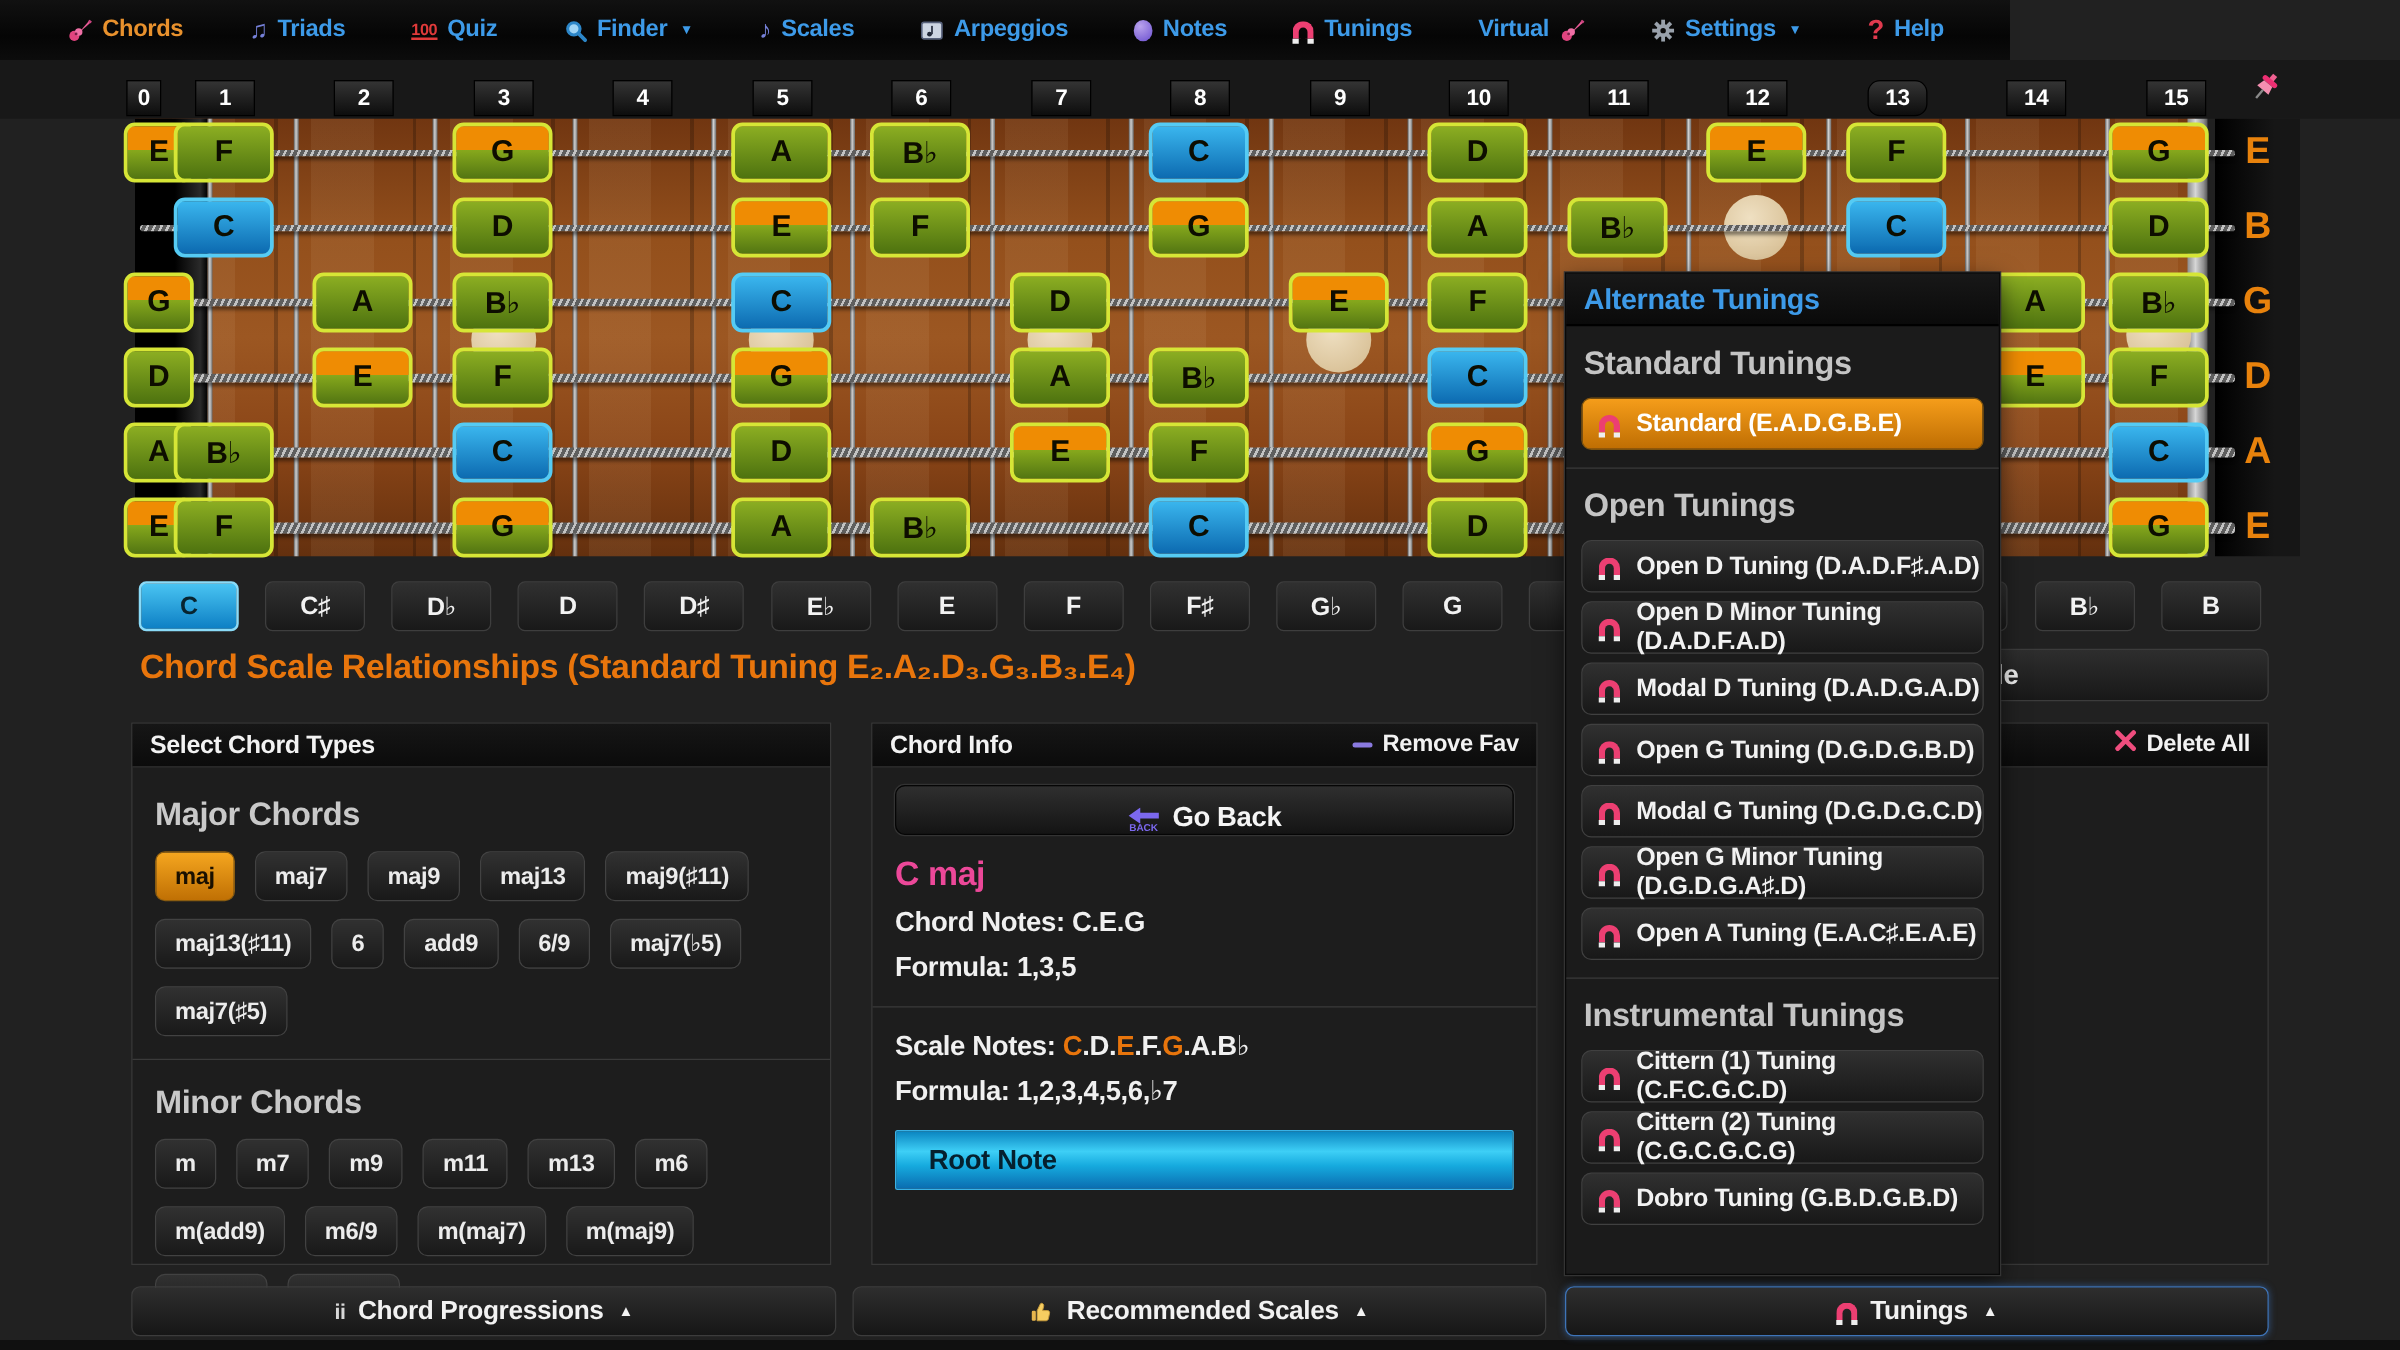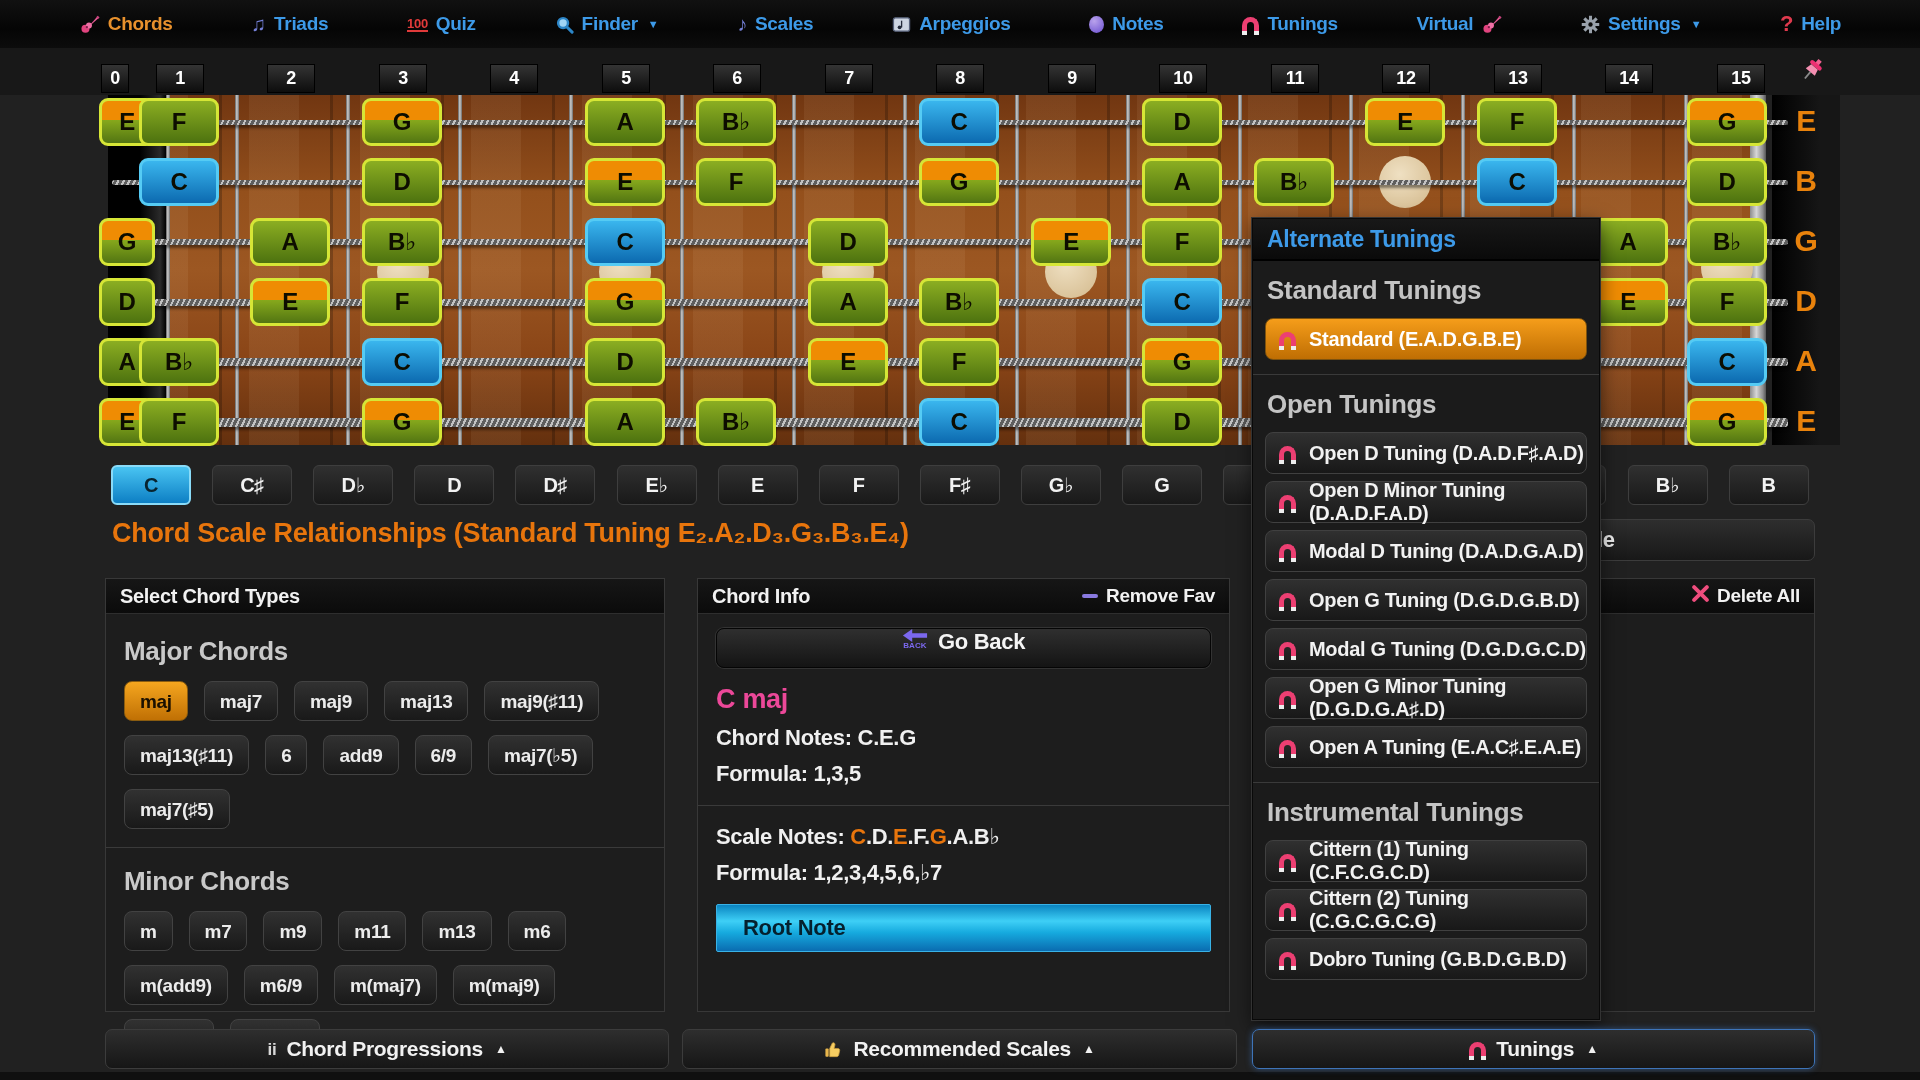--- a/index.html
+++ b/index.html
@@ -1,19 +1,19 @@
 <!DOCTYPE html>
 <html><head>
 <meta charset="utf-8">
 <style>
   html,body{margin:0;padding:0;background:#151515;}
   #app{position:relative;width:1920px;height:1080px;background:#212121;overflow:hidden;
        font-family:"Liberation Sans","DejaVu Sans",sans-serif;letter-spacing:-0.3px;}
   
-  #nav{position:absolute;left:0;top:0;width:1920px;height:48px;
+  #nav{position:absolute;left:0;top:0;width:1608px;height:48px;
        background:linear-gradient(180deg,#111 0%,#050505 60%,#0c0c0c 100%);
        display:flex;align-items:center;justify-content:space-evenly;z-index:40;}
   .nav-item{display:flex;align-items:center;gap:8px;color:#3d9ae8;font-size:19px;font-weight:bold;cursor:pointer;}
   .nav-item.active{color:#e8912d;}
   .icon{display:inline-flex;align-items:center;justify-content:center;line-height:1;}
   .uni{font-size:20px;}
   .caret{font-size:11px;color:#3d9ae8;margin-left:2px;}
   
   .magnet{width:17px;height:14px;border:5px solid #ec3f72;border-bottom:0;
           border-radius:9px 9px 0 0;box-sizing:border-box;position:relative;display:inline-block;}
@@ -59,21 +59,21 @@
             display:flex;align-items:center;justify-content:space-between;}
   .pcontent{padding:12px 18px;}
   .sect-title{color:#c9c9c9;font-size:26px;font-weight:bold;margin:10px 0 14px 0;}
   .chips{display:flex;flex-wrap:wrap;gap:14px 16px;}
   .chip{height:40px;line-height:40px;padding:0 15px;border-radius:8px;font-size:19px;font-weight:bold;color:#ececec;
         background:linear-gradient(180deg,#313131,#191919);border:1px solid #424242;box-sizing:border-box;cursor:pointer;}
   .chip.sel{background:linear-gradient(180deg,#f5a61f,#c07004);border:1px solid #8a5c10;color:#1a1000;}
   .divline{border:none;border-top:1px solid #3a3a3a;margin:18px -18px;}
   
   #gobak{margin:2px 0 0 0;width:100%;height:40px;border-radius:8px;background:linear-gradient(180deg,#2f2f2f,#141414);
-         border:1px solid #050505;box-shadow:0 0 0 1px #333;display:flex;align-items:flex-start;justify-content:center;gap:10px;
+         border:1px solid #050505;box-shadow:0 0 0 1px #333;display:flex;align-items:flex-end;justify-content:center;gap:10px;
          color:#f5f5f5;font-size:22px;font-weight:bold;box-sizing:border-box;cursor:pointer;}
   .backico{display:flex;flex-direction:column;align-items:center;line-height:1;}
   .backico small{font-size:8px;color:#7b68ee;font-weight:bold;letter-spacing:0;}
   .oheading{color:#ec4899;font-size:27px;font-weight:bold;margin:16px 0 8px 0;}
   .irow{color:#f0f0f0;font-size:22px;font-weight:bold;margin:10px 0;}
   .irow .hl{color:#e8750c;}
   #rootbar{margin-top:18px;height:46px;border:1px solid #39b2e6;border-radius:2px;
            background:linear-gradient(180deg,#0a84c0,#3ecff6 35%,#16aade 60%,#0a6cb0);
            color:#05202e;font-size:22px;font-weight:bold;line-height:46px;padding-left:26px;}
   .minusic{display:inline-block;width:16px;height:4px;border-radius:2px;background:#8a7ae0;}
@@ -216,21 +216,21 @@
       <div class="fretnum" style="left: 379px; width: 46px;">3</div>
       <div class="fretnum" style="left: 490px; width: 46px;">4</div>
       <div class="fretnum" style="left: 602px; width: 46px;">5</div>
       <div class="fretnum" style="left: 713px; width: 46px;">6</div>
       <div class="fretnum" style="left: 825px; width: 46px;">7</div>
       <div class="fretnum" style="left: 936px; width: 46px;">8</div>
       <div class="fretnum" style="left: 1048px; width: 46px;">9</div>
       <div class="fretnum" style="left: 1159px; width: 46px;">10</div>
       <div class="fretnum" style="left: 1271px; width: 46px;">11</div>
       <div class="fretnum" style="left: 1382px; width: 46px;">12</div>
-      <div class="fretnum" style="left: 1494px; width: 46px;">13</div>
+      <div class="fretnum" style="left: 1494px; width: 46px; border-radius: 10px;">13</div>
       <div class="fretnum" style="left: 1605px; width: 46px;">14</div>
       <div class="fretnum" style="left: 1717px; width: 46px;">15</div>
     </div>
 
   <div id="board">
     <div class="grain"></div>
     <div id="nut"></div>
     <div id="bridge"></div>
   <div class="wire" style="left: 58px;"></div>
       <div class="wire" style="left: 127px;"></div>

